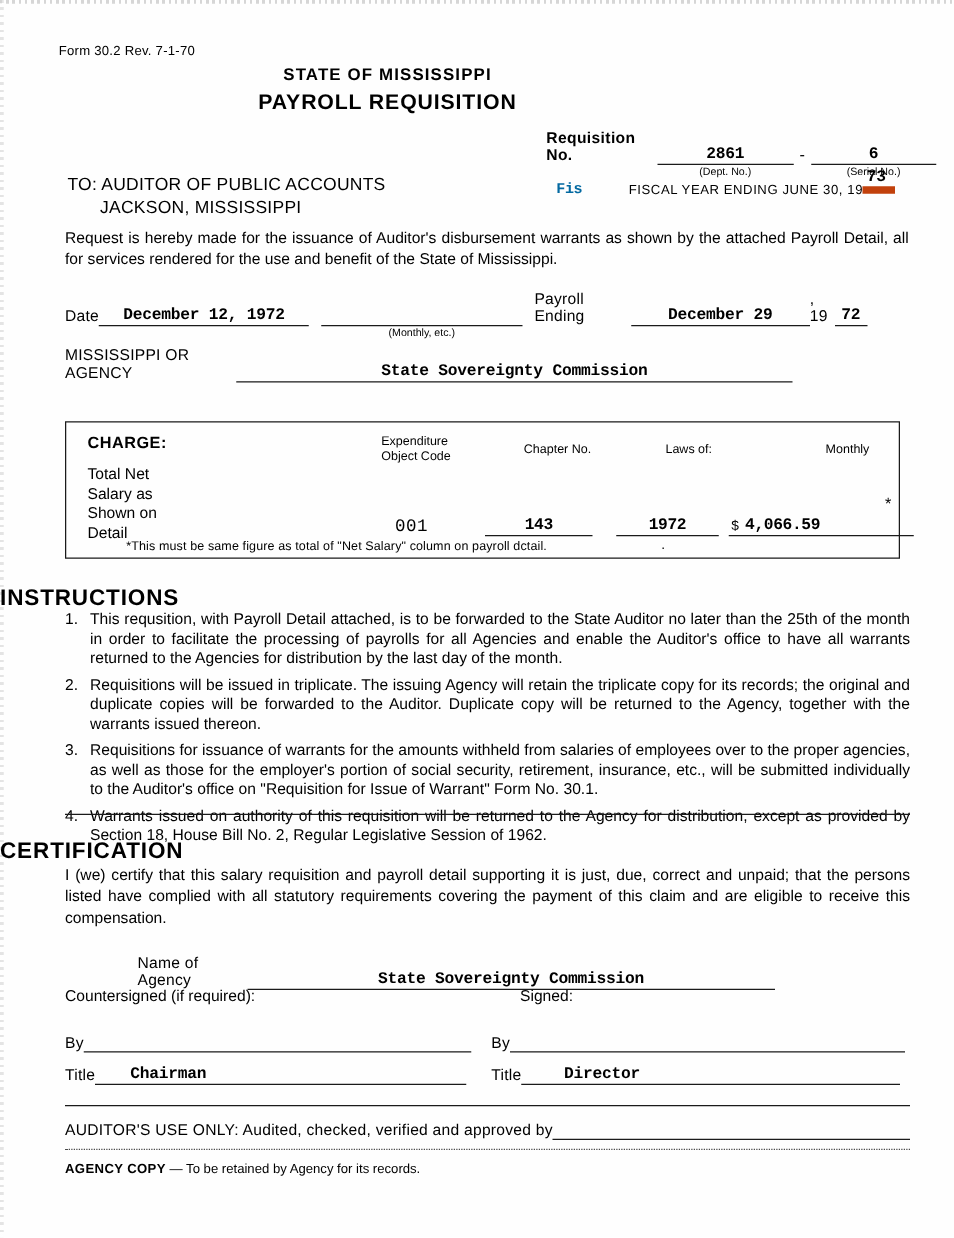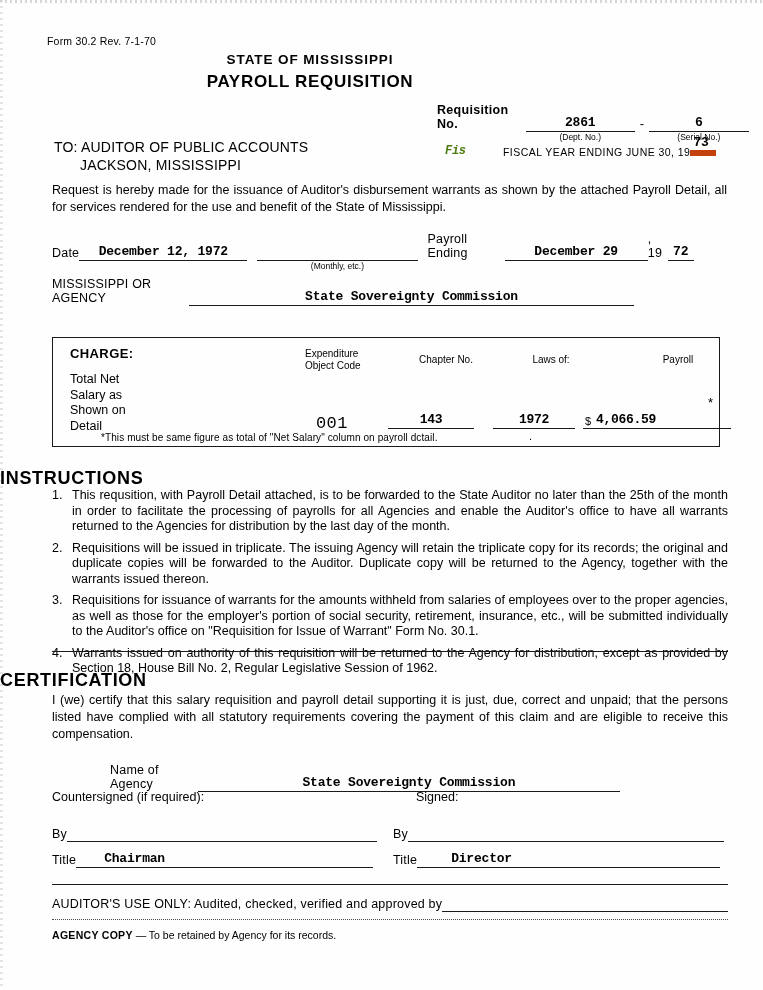--- a/index.html
+++ b/index.html
@@ -117,22 +117,21 @@
     line-height: 18px;
     letter-spacing: .2px;
   }
   .to-block .l2 { padding-left: 26px; }
 
   .fis-mark {
     position: absolute;
     left: 445px; top: 144px;
     font-family: "Liberation Mono", monospace;
     font-size: 12px;
-    color: #4d7c0f;
-    font-style: italic;
+    color: #0369a1;
   }
   .fiscal {
     position: absolute;
     left: 503px; top: 146px;
     font-size: 10.5px;
     letter-spacing: .45px;
     white-space: nowrap;
   }
   .fiscal .yr-line {
     display: inline-block;
@@ -201,21 +200,21 @@
   }
   .ch-obj  { left: 252px; top: 10px; width: 82px; text-align: left; }
   .ch-chap { left: 348px; top: 16px; width: 90px; }
   .ch-laws { left: 458px; top: 16px; width: 80px; }
   .ch-amt  { left: 570px; top: 16px; width: 110px; }
 
   .cell-objcode {
     position: absolute;
     left: 263px; top: 76px;
     font-family: "Liberation Mono", monospace;
-    font-size: 17px;
+    font-size: 14px;
     letter-spacing: .4px;
   }
   .cell-fill {
     position: absolute;
     border-bottom: 1px solid #1a1a1a;
     text-align: center;
   }
   .cell-fill .val {
     font-family: "Liberation Mono", monospace;
     font-weight: bold;
@@ -415,21 +414,21 @@
         <div>Shown on</div>
         <div>Detail</div>
       </div>
 
       <div class="col-head ch-obj">
         <div>Expenditure</div>
         <div>Object Code</div>
       </div>
       <div class="col-head ch-chap">Chapter No.</div>
       <div class="col-head ch-laws">Laws of:</div>
-      <div class="col-head ch-amt">Payroll</div>
+      <div class="col-head ch-amt">Monthly</div>
 
       <div class="cell-objcode">001</div>
 
       <div class="cell-fill cell-chap">
         <span class="val typed">143</span>
       </div>
       <div class="cell-fill cell-laws">
         <span class="val typed">1972</span>
       </div>
       <div class="cell-fill cell-amt">

